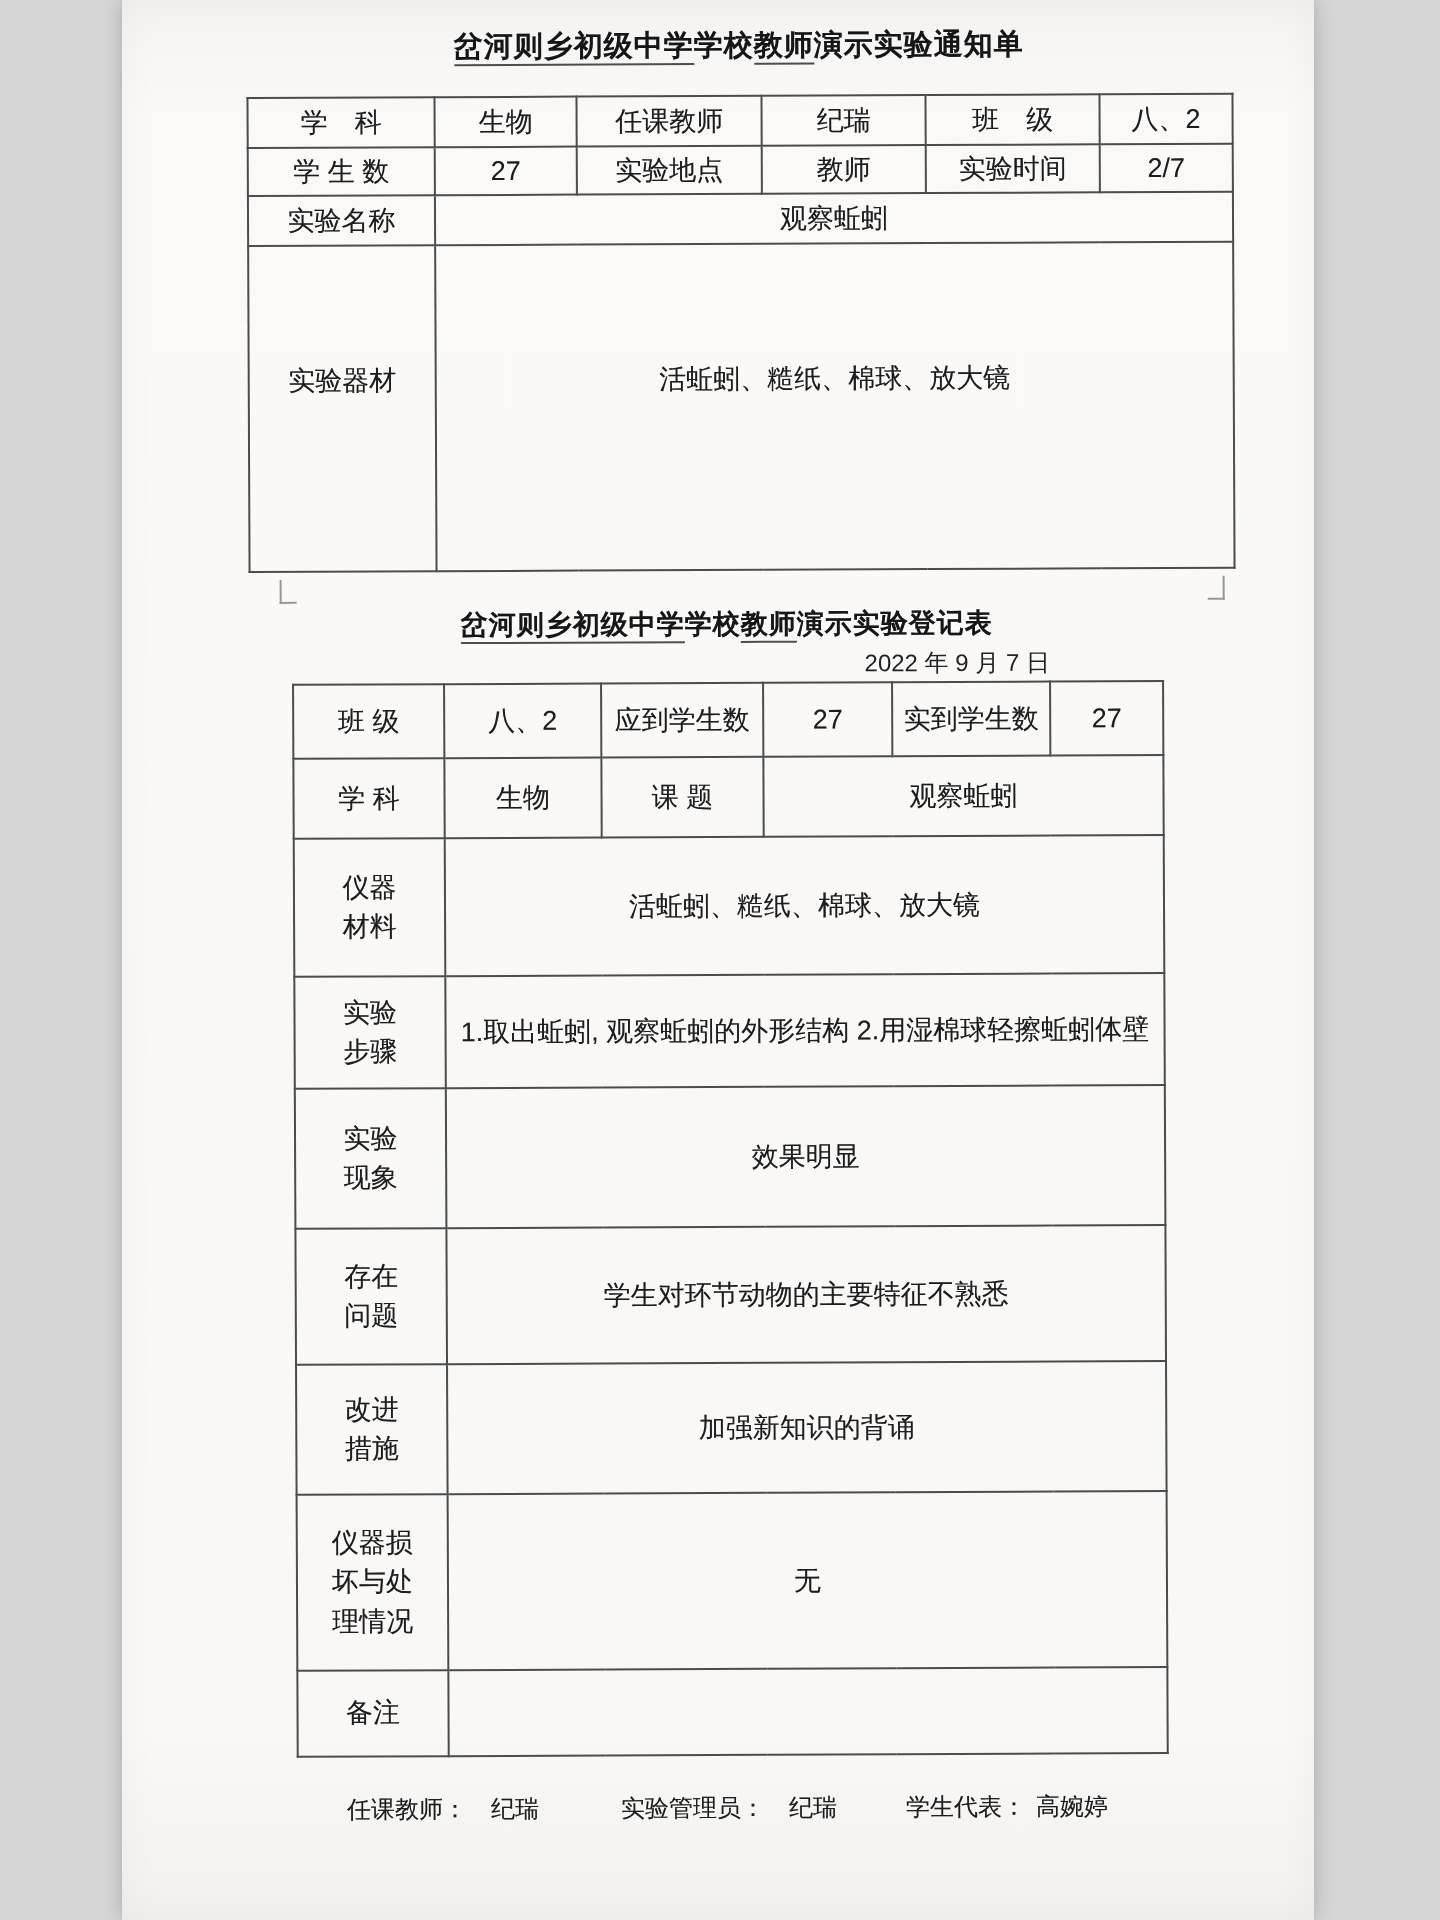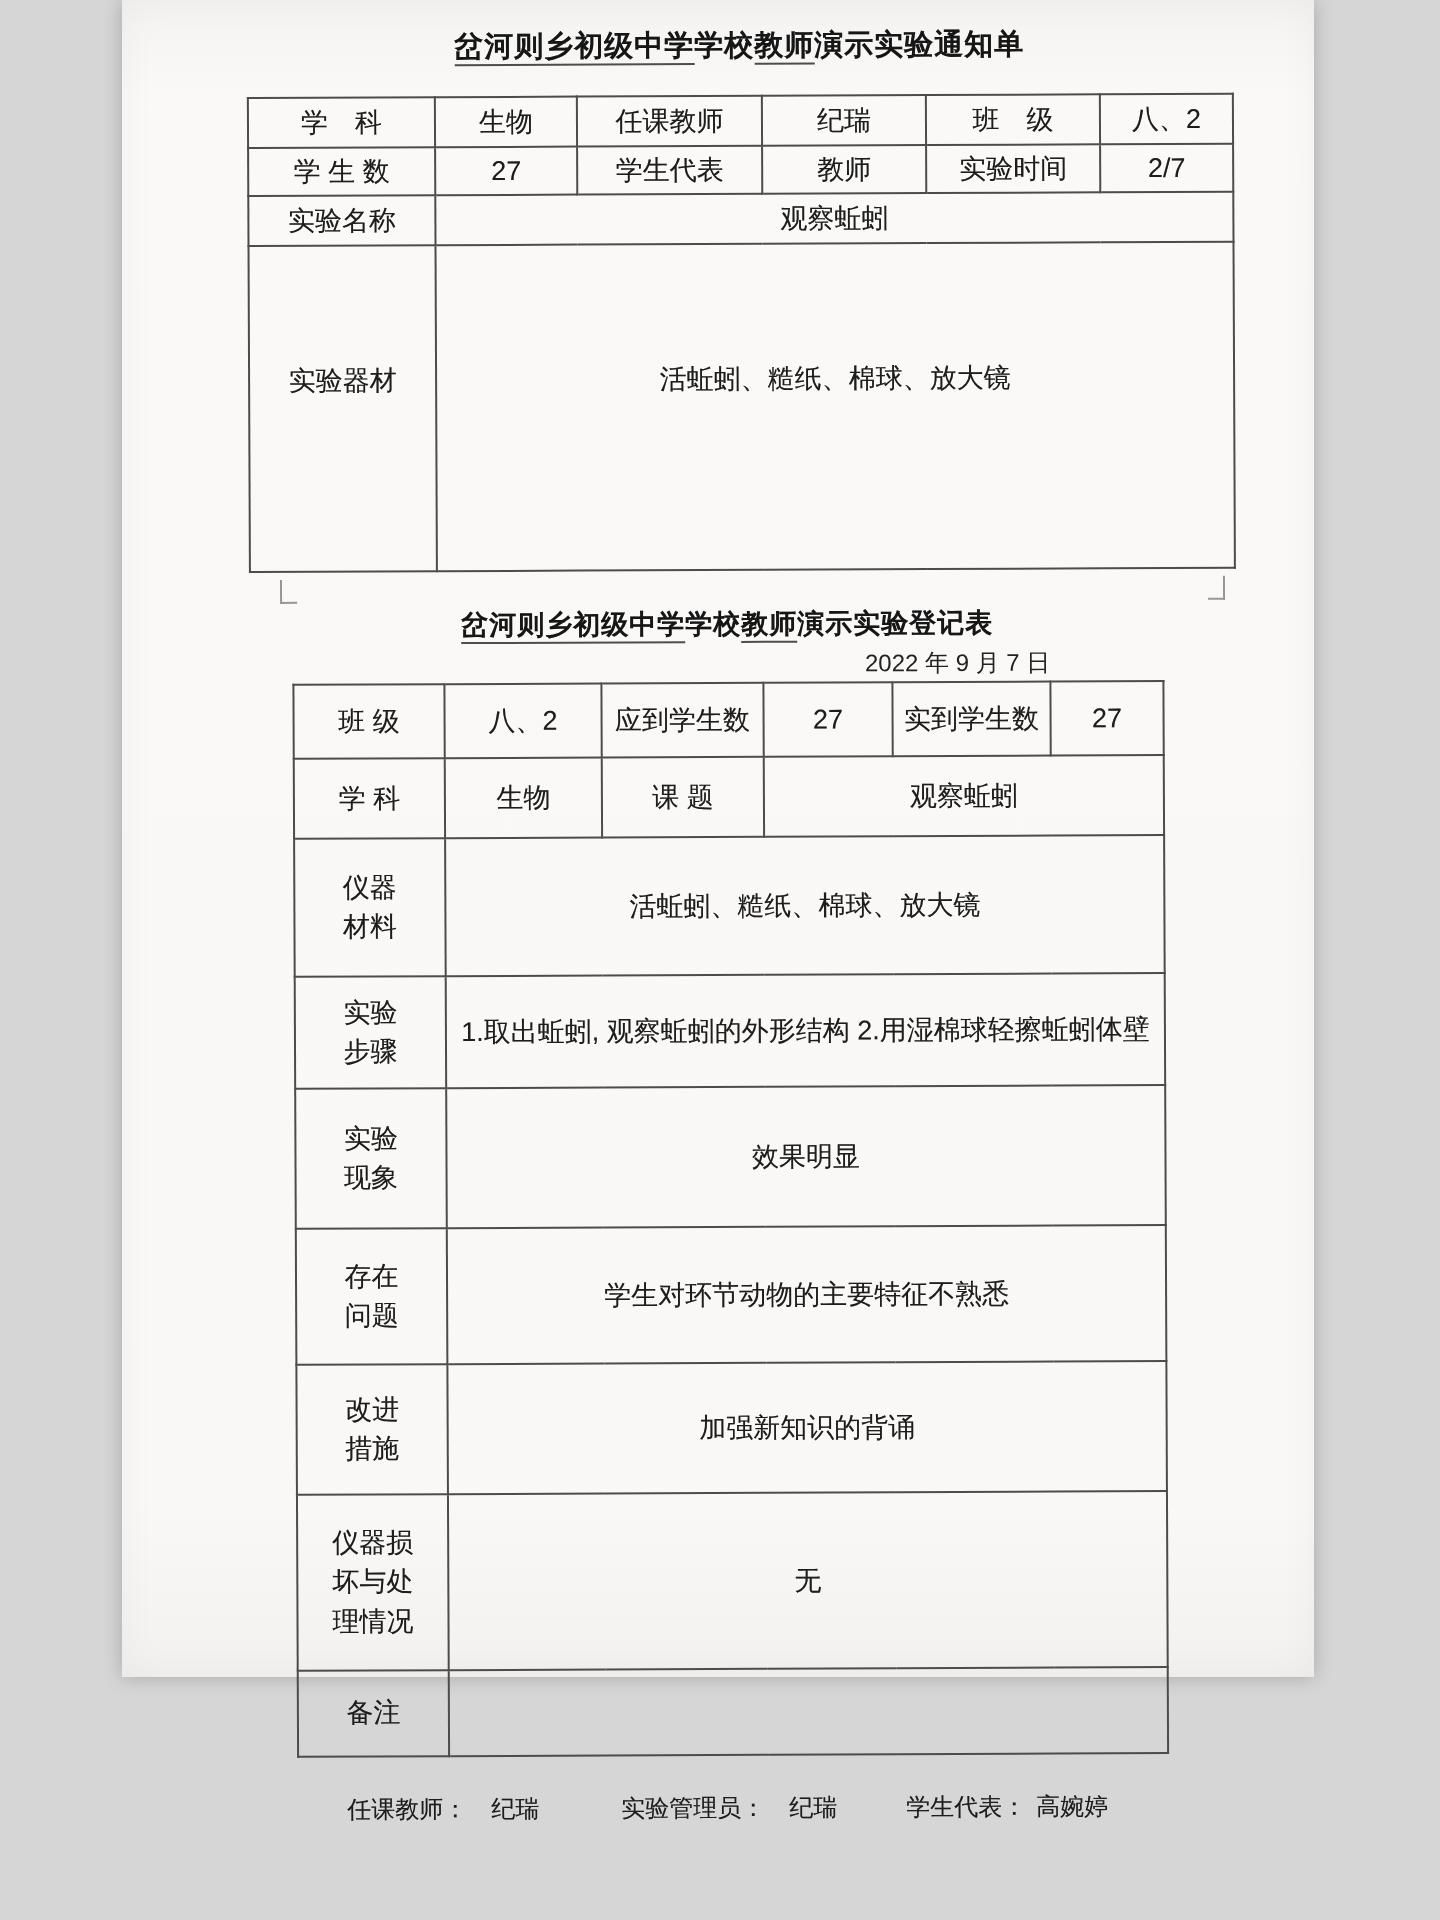--- a/index.html
+++ b/index.html
@@ -3,21 +3,21 @@
 <meta charset="utf-8">
 <style>
   html,body{margin:0;padding:0;}
   body{
     width:1440px;height:1920px;
     background:#d6d6d6;
     font-family:"Liberation Sans","DejaVu Sans",sans-serif;
     position:relative;overflow:hidden;
   }
   .paper{
-    position:absolute;left:122px;top:0;width:1192px;height:1677px;
+    position:absolute;left:122px;top:0;width:1192px;height:1920px;
     background:linear-gradient(180deg,#f4f3f1 0%,#faf9f7 6%,#f9f8f6 90%,#f2f1ef 100%);
     box-shadow:0 0 18px rgba(0,0,0,.22), inset 0 0 40px rgba(0,0,0,.04);
   }
   .scan{position:absolute;inset:0;transform:rotate(-0.25deg);transform-origin:50% 35%;color:#1e1e1e;}
   .doc-title{
     position:absolute;text-align:center;font-weight:600;letter-spacing:1px;
     color:#161616;text-shadow:0 0 .6px rgba(0,0,0,.45);
   }
   .title1{left:127px;top:26px;width:985px;font-size:29px;}
   .title2{left:170px;top:606px;width:870px;font-size:27px;}
@@ -75,21 +75,21 @@
         <td>学　科</td>
         <td>生物</td>
         <td>任课教师</td>
         <td>纪瑞</td>
         <td>班　级</td>
         <td>八、2</td>
       </tr>
       <tr class="nr2">
         <td>学 生 数</td>
         <td>27</td>
-        <td>学生代表</td>
+        <td>实验地点</td>
         <td>教师</td>
         <td>实验时间</td>
         <td>2/7</td>
       </tr>
       <tr class="nr3">
         <td>实验名称</td>
         <td colspan="5">观察蚯蚓</td>
       </tr>
       <tr class="nr4">
         <td class="pad-up">实验器材</td>

